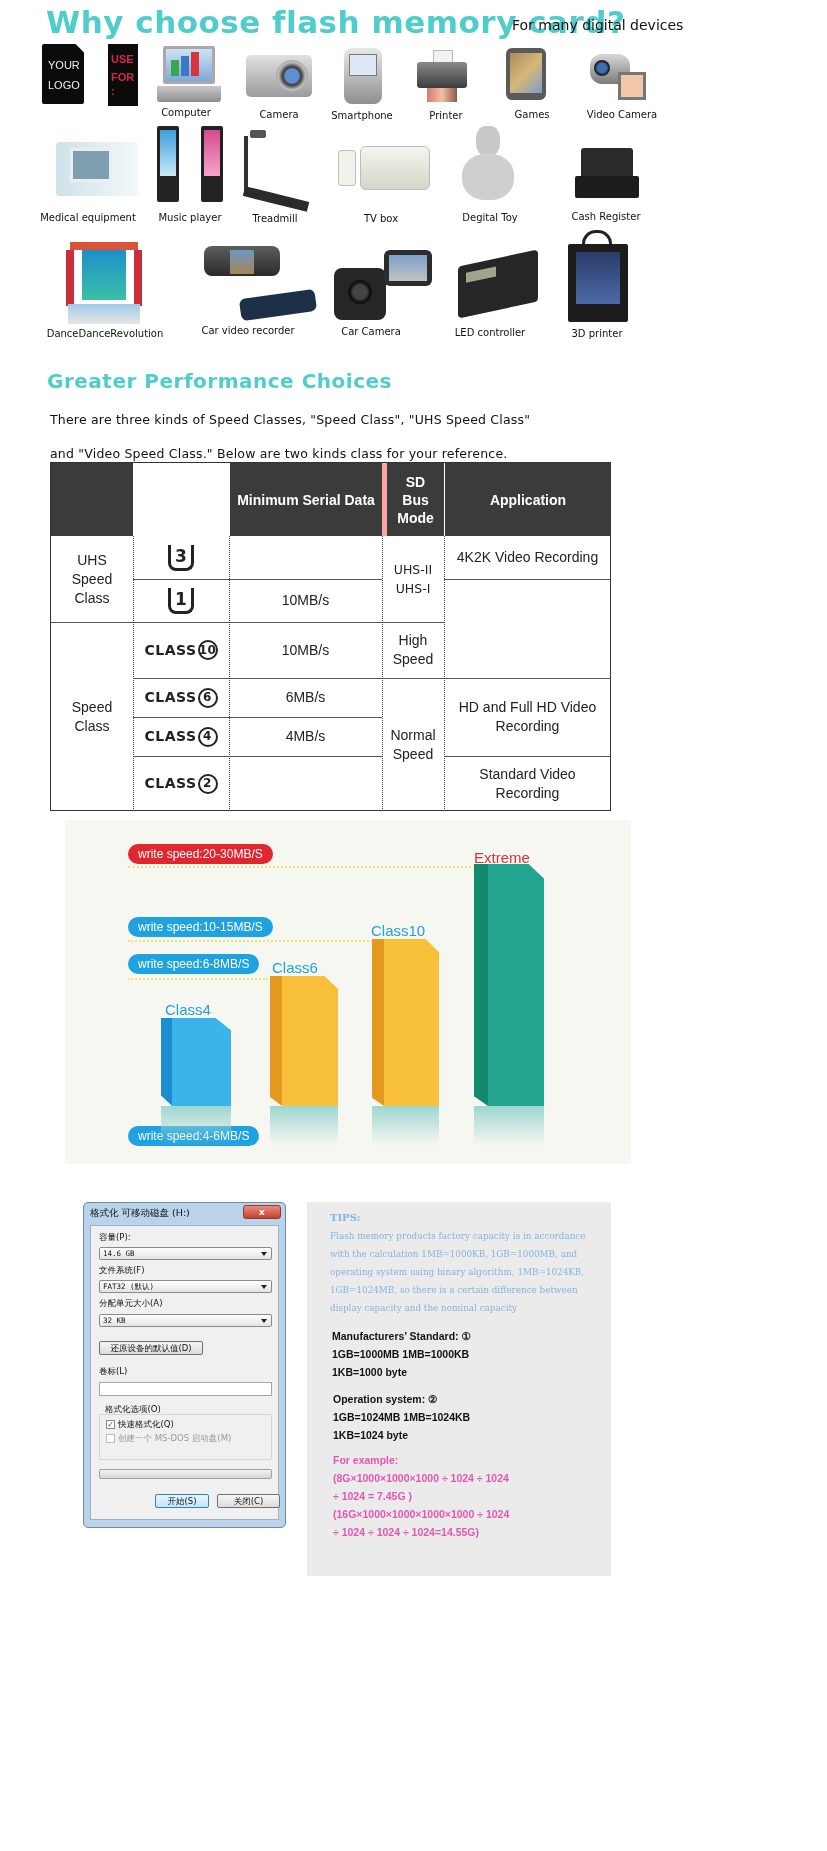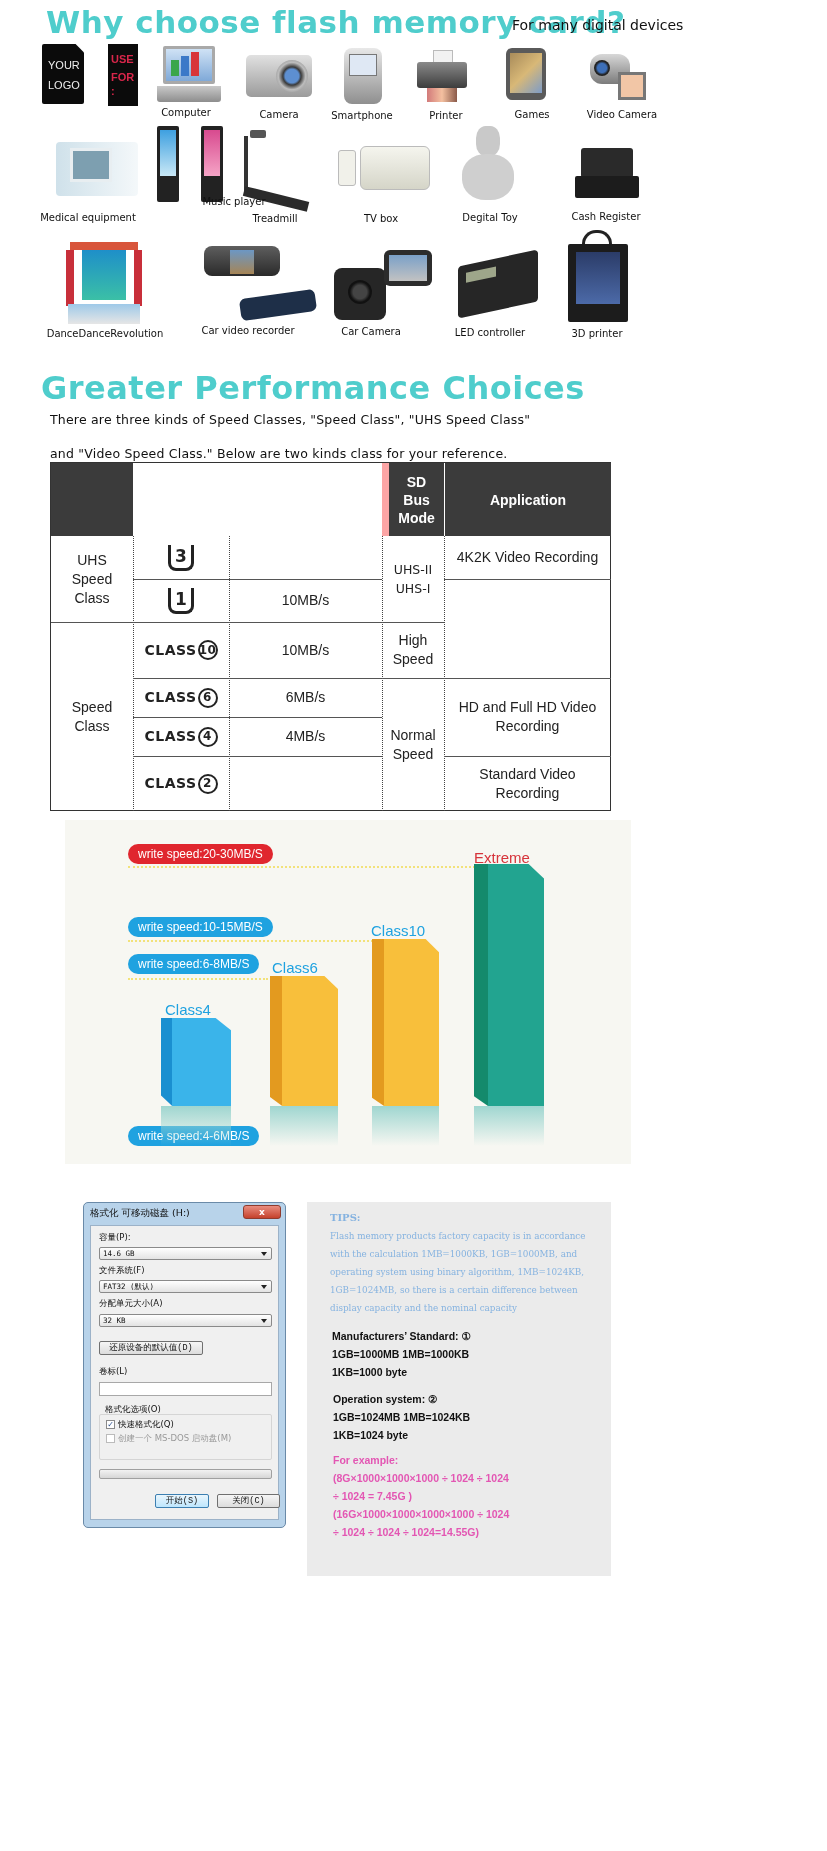--- a/index.html
+++ b/index.html
@@ -4,21 +4,21 @@
 <style>
   * { box-sizing: border-box; margin: 0; padding: 0; }
   html, body { width: 827px; height: 1851px; background: #ffffff; overflow: hidden; }
   body { position: relative; font-family: "DejaVu Sans", sans-serif; color: #111; }
   .abs { position: absolute; }
 
   
   .h-teal { color: #4fcdcc; font-family: "DejaVu Sans", sans-serif; font-weight: bold; letter-spacing: 0.5px; }
   #title-main { left: 46px; top: 4px; font-size: 31px; }
   #title-sub { left: 512px; top: 17px; font-size: 14px; color: #111; }
-  #perf-title { left: 41px; top: 369px; font-size: 32px; }
+  #perf-title { left: 47px; top: 369px; font-size: 20px; }
   .intro { left: 50px; font-size: 12.5px; color: #111; letter-spacing: 0.2px; }
   .dev-label { position: absolute; font-size: 10px; color: #111; white-space: nowrap; transform: translateX(-50%); }
   .pic { position: absolute; border-radius: 4px; }
 
   
   #spec-table { position: absolute; left: 50px; top: 462px; width: 561px; height: 349px; border: 1px solid #333; }
   .th { position: absolute; background: #3b3b3b; color: #fff; font-family: "Liberation Sans", sans-serif; font-weight: bold; font-size: 14px; display: flex; align-items: center; justify-content: center; text-align: center; line-height: 18px; }
   .td { position: absolute; font-family: "Liberation Sans", sans-serif; font-size: 14px; color: #222; display: flex; align-items: center; justify-content: center; text-align: center; line-height: 19px; }
   .vline { position: absolute; width: 0; border-left: 1px dotted #444; }
   .hline { position: absolute; height: 0; border-top: 1px solid #555; }
@@ -37,21 +37,21 @@
   .reflect { position: absolute; height: 40px; background: linear-gradient(#9fd6d0, rgba(247,247,242,0)); }
 
   
   #dialog { position: absolute; left: 83px; top: 1202px; width: 203px; height: 326px; background: #b8d3ea; border: 1px solid #6a8aa8; border-radius: 5px; }
   #dialog-title { position: absolute; left: 6px; top: 4px; font-size: 9.5px; color: #111; }
   #dialog-close { position: absolute; right: 4px; top: 2px; width: 38px; height: 14px; background: linear-gradient(#e98d7f, #c5412c); border: 1px solid #8e3b2e; border-radius: 3px; color: #fff; font-size: 9px; text-align: center; line-height: 12px; font-weight: bold; }
   #dialog-body { position: absolute; left: 6px; top: 22px; width: 189px; height: 295px; background: #f0f0f0; border: 1px solid #9cb2c8; }
   .dlg-label { position: absolute; left: 8px; font-size: 8.5px; color: #111; }
   .dlg-select { position: absolute; left: 8px; width: 173px; height: 13px; border: 1px solid #8a8a8a; border-radius: 2px; background: linear-gradient(#ffffff, #e3e3e3); font-family: "DejaVu Sans Mono", monospace; font-size: 7.5px; line-height: 11px; padding-left: 3px; color: #111; }
   .dlg-select .caret { position: absolute; right: 4px; top: 4px; width: 0; height: 0; border-left: 3px solid transparent; border-right: 3px solid transparent; border-top: 4px solid #222; }
-  .dlg-btn { position: absolute; height: 14px; border: 1px solid #707070; border-radius: 2px; background: linear-gradient(#f6f6f6, #dcdcdc); font-size: 8.5px; line-height: 12px; text-align: center; color: #111; font-family: Liberation Mono, monospace; }
+  .dlg-btn { position: absolute; height: 14px; border: 1px solid #707070; border-radius: 2px; background: linear-gradient(#f6f6f6, #dcdcdc); font-size: 8.5px; line-height: 12px; text-align: center; color: #111; }
   .dlg-input { position: absolute; left: 8px; width: 173px; height: 14px; border: 1px solid #a8a8a8; background: #fff; }
   .dlg-group { position: absolute; left: 8px; width: 173px; height: 46px; border: 1px solid #d5d5d5; border-radius: 2px; }
   .chk { position: absolute; width: 9px; height: 9px; border: 1px solid #8a8a8a; background: #fff; font-size: 8px; line-height: 8px; text-align: center; color: #2a4d8c; }
   .chk-label { position: absolute; font-size: 8.5px; color: #111; white-space: nowrap; }
   .progress { position: absolute; left: 8px; width: 173px; height: 10px; border: 1px solid #a0a0a0; border-radius: 2px; background: linear-gradient(#f2f2f2, #d6d6d6); }
 
   
   #tips { position: absolute; left: 307px; top: 1202px; width: 304px; height: 374px; background: #ebebeb; }
   .tips-serif { position: absolute; font-family: "DejaVu Serif", serif; color: #86b3e0; font-size: 8.8px; white-space: nowrap; }
   .tips-bold { position: absolute; font-family: "Liberation Sans", sans-serif; font-weight: bold; font-size: 10.5px; color: #111; white-space: nowrap; }
@@ -136,21 +136,21 @@
   <div class="pic" style="left:454px;top:126px;width:68px;height:78px;">
     <div style="position:absolute;left:22px;top:0;width:24px;height:30px;background:#c9c9c9;border-radius:40%;"></div>
     <div style="position:absolute;left:8px;top:28px;width:52px;height:46px;background:#cfcfcf;border-radius:45%;"></div>
   </div>
   <div class="pic" style="left:575px;top:148px;width:64px;height:50px;">
     <div style="position:absolute;left:6px;top:0;width:52px;height:30px;background:#2a2a2a;border-radius:3px;"></div>
     <div style="position:absolute;left:0;top:28px;width:64px;height:22px;background:#1c1c1c;border-radius:2px;"></div>
   </div>
 
   <div class="dev-label" style="left:88px;top:212px;">Medical equipment</div>
-  <div class="dev-label" style="left:190px;top:196px;margin-left:44px;">Music player</div>
+  <div class="dev-label" style="left:190px;top:212px;">Music player</div>
   <div class="dev-label" style="left:275px;top:213px;">Treadmill</div>
   <div class="dev-label" style="left:381px;top:213px;">TV box</div>
   <div class="dev-label" style="left:490px;top:212px;">Degital Toy</div>
   <div class="dev-label" style="left:606px;top:211px;">Cash Register</div>
 
   <div class="pic" style="left:66px;top:242px;width:76px;height:84px;">
     <div style="position:absolute;left:4px;top:0;width:68px;height:8px;background:#d8553b;"></div>
     <div style="position:absolute;left:16px;top:8px;width:44px;height:50px;background:linear-gradient(#1e8fc9,#3bc0a6);"></div>
     <div style="position:absolute;left:0;top:8px;width:8px;height:56px;background:#c82f3a;"></div>
     <div style="position:absolute;left:68px;top:8px;width:8px;height:56px;background:#c82f3a;"></div>
@@ -186,21 +186,22 @@
   <div class="dev-label" style="left:597px;top:328px;">3D printer</div>
 </div>
 
 <div class="abs h-teal" id="perf-title">Greater Performance Choices</div>
 <div class="abs intro" style="top:412px;">There are three kinds of Speed Classes, "Speed Class", "UHS Speed Class"</div>
 <div class="abs intro" style="top:446px;">and "Video Speed Class." Below are two kinds class for your reference.</div>
 
 <div id="spec-table">
 
   <div class="th" style="left:0;top:0;width:82px;height:73px;"></div>
-  <div class="th" style="left:331px;top:0;width:62px;height:73px;border-left:7px solid #fca5a5;flex-direction:column;">
+  <div class="th" style="left:178px;top:0;width:153px;height:73px;border-left:1px solid #fff;">Minimum Serial Data</div>
+  <div class="th" style="left:331px;top:0;width:62px;height:73px;border-left:5px solid #fca5a5;flex-direction:column;">
     <span>SD</span>
     <span>Bus</span>
     <span>Mode</span>
   </div>
   <div class="th" style="left:393px;top:0;width:167px;height:73px;border-left:1px solid #fff;">Application</div>
 
   <div class="vline" style="left:82px;top:73px;height:275px;"></div>
   <div class="vline" style="left:178px;top:73px;height:275px;"></div>
   <div class="vline" style="left:331px;top:73px;height:275px;"></div>
   <div class="vline" style="left:393px;top:73px;height:275px;"></div>

